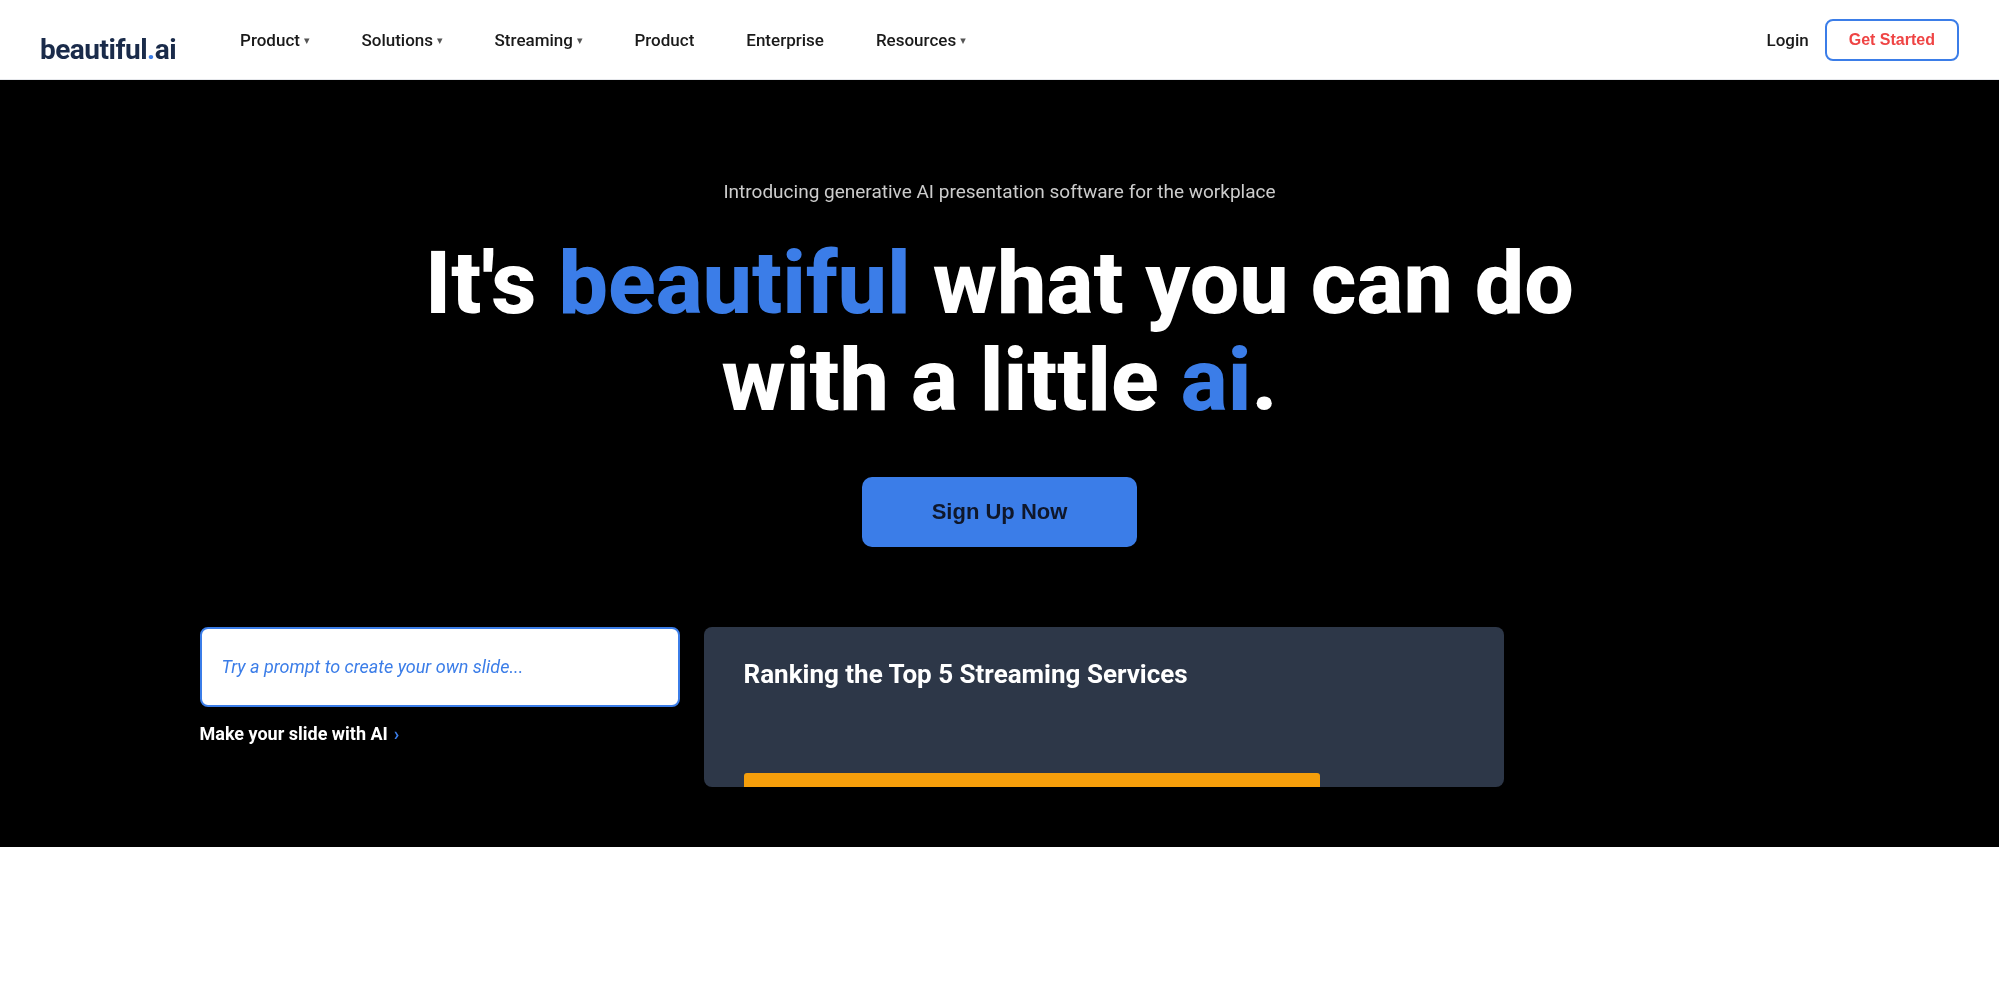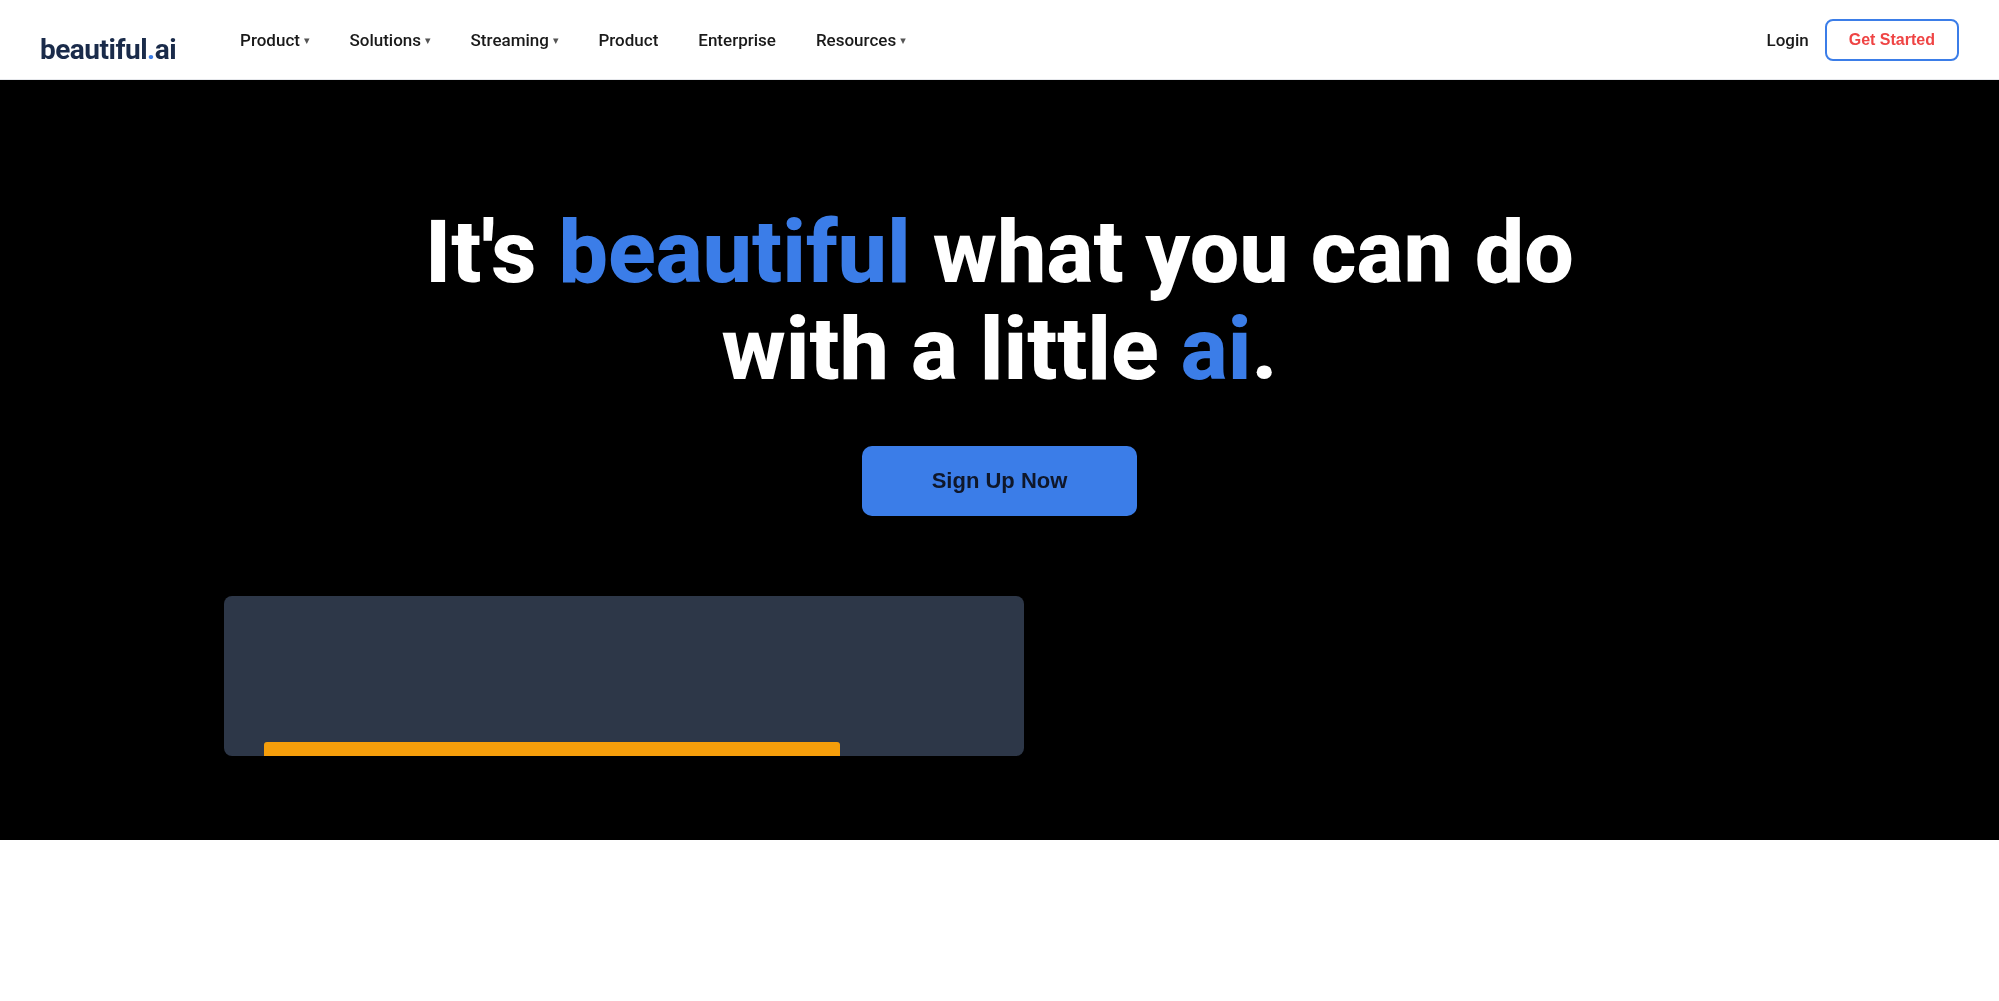--- a/index.html
+++ b/index.html
@@ -42,21 +42,21 @@
       margin-top: 20px;
     }
 
     .logo-text span {
       color: #3b7de8;
     }
 
     .nav-links {
       display: flex;
       align-items: center;
-      gap: 8px;
+      gap: 20px;
       flex: 1;
     }
 
     .nav-item {
       display: flex;
       align-items: center;
       gap: 4px;
       padding: 8px 16px;
       font-size: 17px;
       font-weight: 500;
@@ -260,27 +260,38 @@
     </a>
   </div>
 
   <div class="nav-right">
     <span class="login-btn">Login</span>
     <button class="get-started-btn">Get Started</button>
   </div>
 </nav>
 
 <section class="hero">
+  <p class="hero-subtitle">Introducing generative AI presentation software for the workplace</p>
 
   <h1 class="hero-title">
     <span class="white">It's </span><span class="beautiful">beautiful</span><span class="white"> what you can do</span><br>
     <span class="white">with a little </span><span class="ai">ai</span><span class="white">.</span>
   </h1>
 
   <button class="signup-btn">Sign Up Now</button>
 
   <div class="cards-row">
+    <div class="prompt-card">
+      <div class="prompt-input">
+        <span>Try a prompt to create your own slide...</span>
+      </div>
+      <div class="make-slide-link">
+        <span>Make your slide with AI</span>
+        <span class="arrow">›</span>
+      </div>
+    </div>
 
     <div class="streaming-card">
+      <div class="streaming-title">Ranking the Top 5 Streaming Services</div>
       <div class="streaming-bar"></div>
     </div>
   </div>
 </section>
 
 </body></html>

